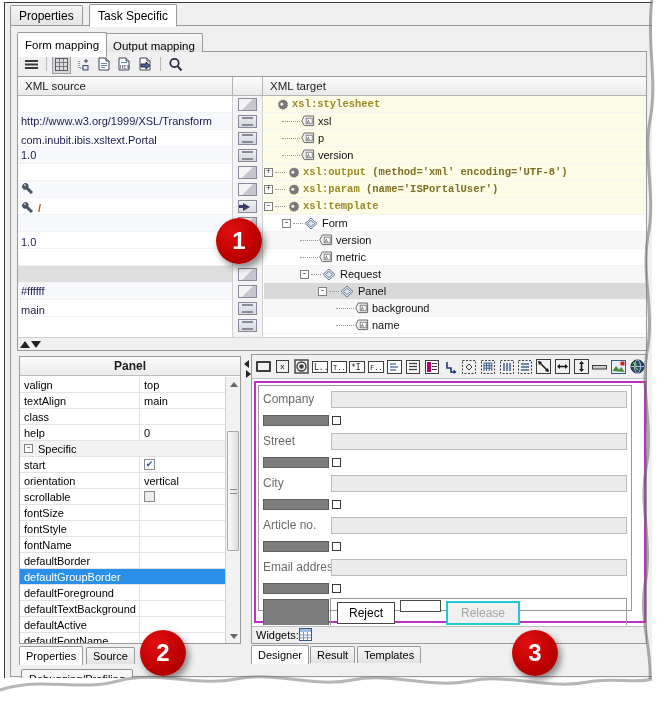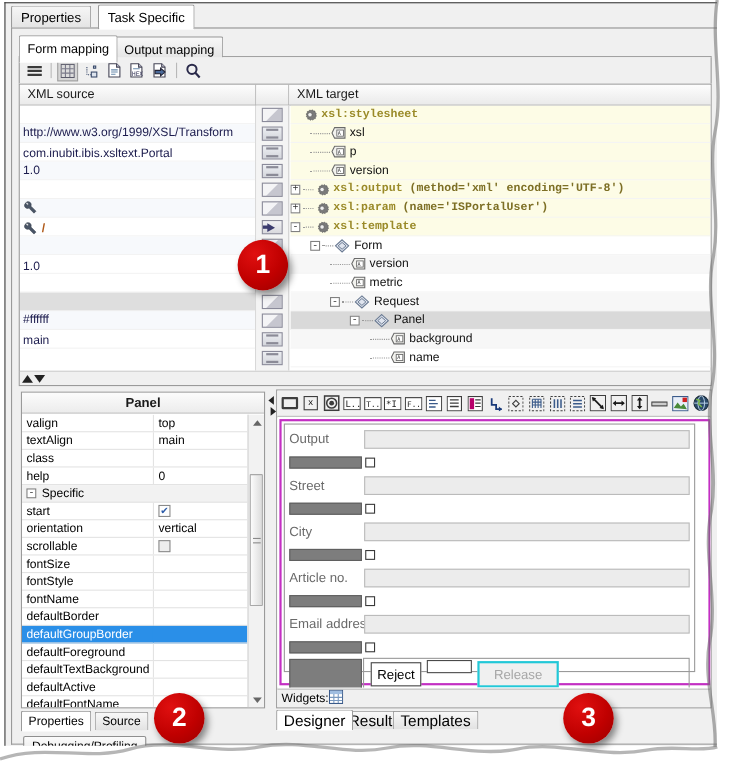--- a/index.html
+++ b/index.html
@@ -268,41 +268,41 @@
   .frow { display:flex; align-items:center; height:26px; }
   .flabel { width:72px; padding-left:4px; font-size:12px; color:#6a6a6a; white-space:nowrap; }
   .ffield { flex:1; height:17px; background:#ececec; border:1px solid #bbb; margin-right:4px; }
   .srow { display:flex; align-items:center; height:16px; }
   .sbar { width:66px; height:11px; background:#7d7d7d; border:1px solid #5f5f5f; margin-left:4px; }
   .scbox { width:9px;height:9px;border:1px solid #3a3a3a;background:#fff;margin-left:3px; }
   .btnrow { display:flex; align-items:center; height:34px; }
   .bigbar { width:66px; height:28px; background:#7d7d7d; border:1px solid #5f5f5f; margin-left:4px; }
   .btnbox { flex:1; height:30px; border:1px solid #9a9a9a; margin-left:1px; margin-right:4px; display:flex; align-items:center; }
   .btn-reject {
-    margin-left:6px; width:46px; height:22px;
+    margin-left:6px; width:58px; height:22px;
     border:1px solid #444; background:#fff;
     display:flex;align-items:center;justify-content:center; font-size:12px; color:#000;
   }
   .mini-input { margin-left:5px; width:41px; height:12px; border:1px solid #4a4a4a; background:#fff; align-self:flex-start; margin-top:1px; }
   .btn-release {
     margin-left:5px; width:74px; height:24px;
     border:2px solid #22c8d8; background:#f0f0f0;
     display:flex;align-items:center;justify-content:center; font-size:12px; color:#a6a6a6;
   }
   .widgets-bar {
     position:absolute; left:0; right:0; bottom:0; height:17px;
     background:#f0f0f0; border-top:1px solid #bdbdbd;
     display:flex; align-items:center; padding-left:4px; gap:0; font-size:11px;
   }
   .rtabs { position:absolute; left:2px; top:291px; height:18px; width:390px; }
   .rtab {
     position:absolute; height:17px; background:linear-gradient(#f8f8f8,#e2e2e2);
     border:1px solid #9a9a9a; border-bottom:none; border-radius:2px 2px 0 0;
     display:flex;align-items:center;justify-content:center; padding:0 6px;
-    font-size:14px; white-space:nowrap; cursor:default;
+    font-size:11px; white-space:nowrap; cursor:default;
   }
   .rtab.active { background:#ffffff; height:19px; z-index:3; }
 
   
   .badge {
     position:absolute; width:46px; height:46px; border-radius:50%;
     background: radial-gradient(circle at 34% 28%, #e01010 0%, #c00000 55%, #9b0000 100%);
     box-shadow: 3px 4px 7px rgba(0,0,0,.45);
     display:flex; align-items:center; justify-content:center;
     color:#fff; font-size:24px; font-weight:bold;
@@ -954,21 +954,21 @@
                   <line x1="1" y1="7.5" x2="14" y2="7.5" stroke="#b8d0e8" stroke-width=".9"></line>
                   <path d="M3 4 L6 5 L5 8 L8 11" fill="none" stroke="#7ab84a" stroke-width="1.4"></path>
                 </svg>
               </div>
             </div>
 
           <div class="canvas-wrap">
             <div class="magenta-frame"></div>
             <div class="form-panel" id="form-panel">
                 <div class="frow">
-                  <div class="flabel">Output</div>
+                  <div class="flabel">Company</div>
                   <div class="ffield"></div>
                 </div>
                 <div class="srow">
                   <div class="sbar"></div>
                   <div class="scbox"></div>
                 </div>
                 <div class="frow">
                   <div class="flabel">Street</div>
                   <div class="ffield"></div>
                 </div>

